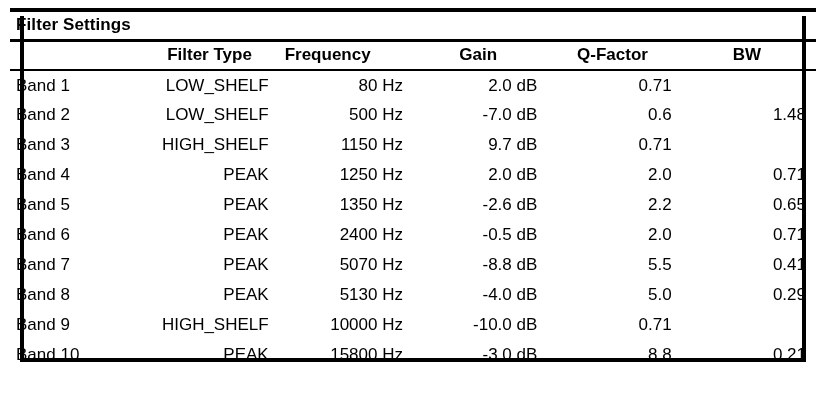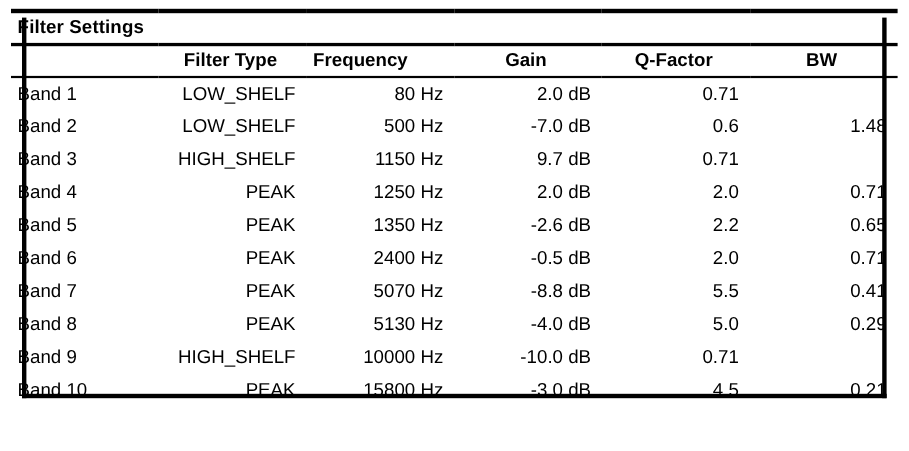--- a/index.html
+++ b/index.html
@@ -204,19 +204,19 @@
           <td class="col-freq">10000 Hz</td>
           <td class="col-gain">-10.0 dB</td>
           <td class="col-q">0.71</td>
           <td class="col-bw"></td>
         </tr>
         <tr class="data-row">
           <td class="col-band">Band 10</td>
           <td class="col-type">PEAK</td>
           <td class="col-freq">15800 Hz</td>
           <td class="col-gain">-3.0 dB</td>
-          <td class="col-q">4.5</td>
+          <td class="col-q">8.8</td>
           <td class="col-bw">0.21</td>
         </tr>
       </tbody>
     </table>
   </div>
 </div>
 
 </body></html>

